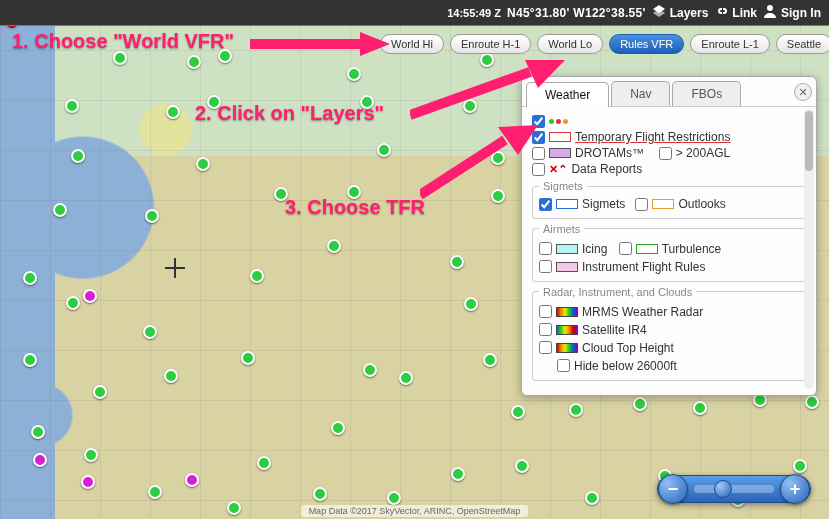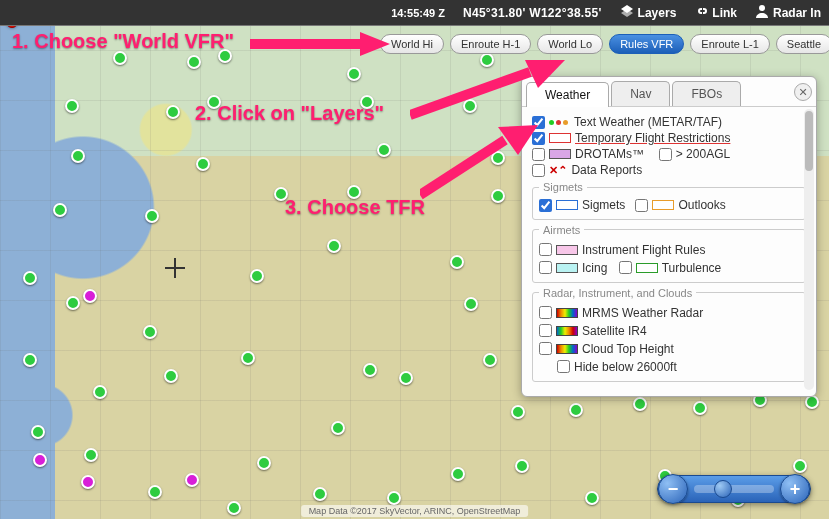--- a/index.html
+++ b/index.html
@@ -27,21 +27,21 @@
     background-image:
       linear-gradient(rgba(100,100,100,0.12) 1px, transparent 1px),
       linear-gradient(90deg, rgba(100,100,100,0.12) 1px, transparent 1px);
     background-size: 50px 50px;
   }
   
   .topbar {
     position: absolute; top:0; left:0; right:0; height:26px;
     background:#333; color:#fff;
     display:flex; align-items:center; justify-content:flex-end;
-    font-size:12px; padding:0 8px; gap:18px;
+    font-size:12px; padding:0 8px; gap:6px;
     border-bottom:1px solid #777;
   }
   .topbar .spacer { flex:1; }
   .topbar .coords { font-weight:bold; letter-spacing:0.3px; }
   .topbar .time { font-weight:bold; font-size:11px; }
   .topbar .action { display:inline-flex; align-items:center; gap:4px; cursor:pointer; font-weight:bold;}
   .red-pin { position:absolute; top:16px; left:6px; width:12px; height:12px; background:#d10; border:1px solid #900; border-radius:50%; box-shadow:0 0 3px rgba(0,0,0,0.5);}
   
   .chart-row {
     position:absolute; top:34px; left:380px;
@@ -260,21 +260,21 @@
     </span>
     <span>Link</span>
   </span>
   <span class="action">
     <span>
       <svg width="14" height="14" viewBox="0 0 14 14">
           <circle cx="7" cy="4" r="3" fill="#fff"></circle>
           <path d="M1 14c0-3 3-5 6-5s6 2 6 5" fill="#fff"></path>
         </svg>
     </span>
-    <span>Radar In</span>
+    <span>Sign In</span>
   </span>
 </div>
 
 <div class="chart-row">
   <button class="chart-btn">World Hi</button>
   <button class="chart-btn">Enroute H-1</button>
   <button class="chart-btn">World Lo</button>
   <button class="chart-btn active">Rules VFR</button>
   <button class="chart-btn">Enroute L-1</button>
   <button class="chart-btn">Seattle</button>
@@ -288,21 +288,20 @@
     <div class="panel-close">✕</div>
   </div>
   <div class="panel-body">
     <div class="row">
       <input type="checkbox" checked="" style="">
       <span class="wx-icon">
           <span style="background:#2c2"></span>
           <span style="background:#d33"></span>
           <span style="background:#e89c2a"></span>
         </span>
-      <span>Text Weather (METAR/TAF)</span>
     </div>
     <div class="row">
       <input type="checkbox" checked="" style="">
       <span class="swatch red"></span>
       <span class="tfr-underline">Temporary Flight Restrictions</span>
     </div>
     <div class="row">
       <input type="checkbox" style="">
       <span class="swatch purple"></span>
       <span>DROTAMs™</span>
@@ -329,35 +328,35 @@
         <span class="swatch orange"></span>
         <span>Outlooks</span>
         </label>
     </fieldset>
 
     <fieldset>
       <legend>Airmets</legend>
       <div class="row">
         <label>
             <input type="checkbox" style="">
+          <span class="swatch cyan"></span>
+          <span>Icing</span>
+          </label>
+        &nbsp;
+        <label>
+            <input type="checkbox" style="">
+          <span class="swatch green"></span>
+          <span>Turbulence</span>
+          </label>
+      </div>
+      <div class="row">
+        <label>
+            <input type="checkbox" style="">
           <span class="swatch pink"></span>
           <span>Instrument Flight Rules</span>
-          </label>
-      </div>
-      <div class="row">
-        <label>
-            <input type="checkbox" style="">
-          <span class="swatch cyan"></span>
-          <span>Icing</span>
-          </label>
-        &nbsp;
-        <label>
-            <input type="checkbox" style="">
-          <span class="swatch green"></span>
-          <span>Turbulence</span>
           </label>
       </div>
     </fieldset>
 
     <fieldset>
       <legend>Radar, Instrument, and Clouds</legend>
       <div class="row">
         <label>
             <input type="checkbox" style="">
           <span class="rainbow"></span>

